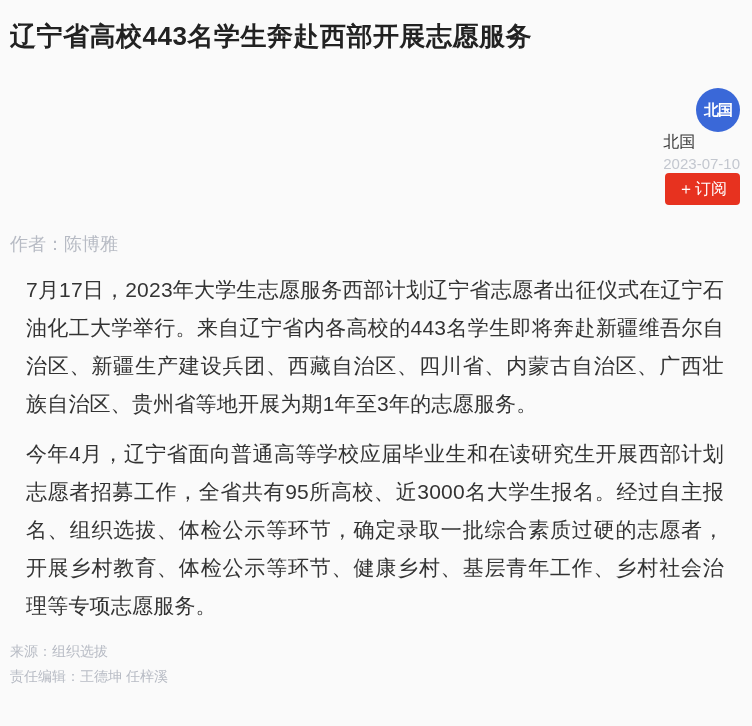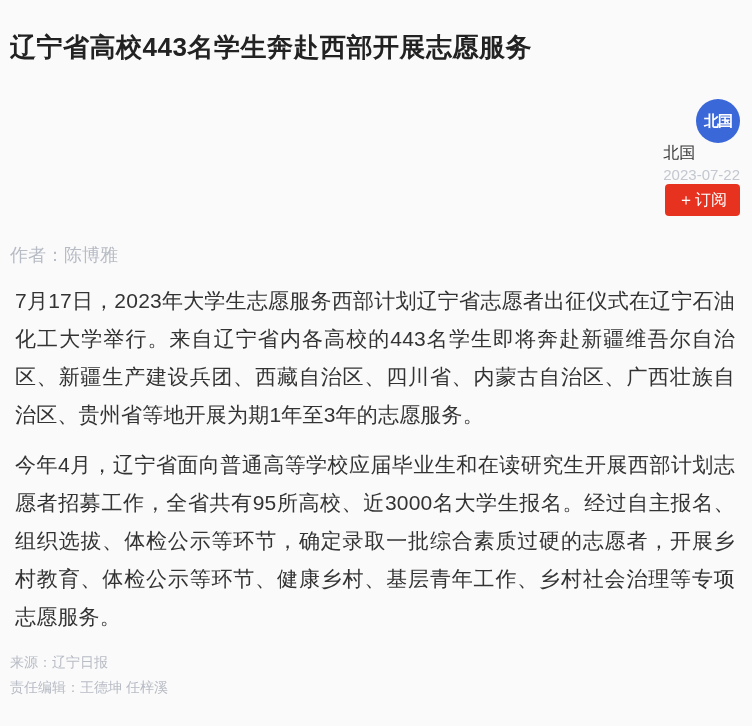--- a/index.html
+++ b/index.html
@@ -15,21 +15,21 @@
   html,body{margin:0;padding:0;}
   body{
     background:var(--bg);
     font-family:"Liberation Sans","DejaVu Sans",sans-serif;
     color:var(--body-color);
   }
   .page{
     width:752px;
     height:726px;
     background:var(--bg);
-    padding:31px 12px 0 10px;
+    padding:20px 12px 0 10px;
     overflow:hidden;
   }
   .title{
     margin:0;
     font-size:26px;
     line-height:32px;
     font-weight:bold;
     color:var(--title-color);
     letter-spacing:0.5px;
   }
@@ -93,21 +93,21 @@
   .author-line{
     margin-top:30px;
     font-size:18px;
     color:var(--muted-color);
     line-height:18px;
   }
   .article{
     margin-top:18px;
   }
   .article p{
-    margin:12px 5px;
+    margin:12px 16px;
     font-size:21px;
     line-height:38px;
     color:var(--body-color);
     text-align:justify;
     letter-spacing:0.2px;
   }
   .footer{
     margin-top:14px;
   }
   .footer div{
@@ -122,34 +122,34 @@
 <div class="page">
 
   <h1 class="title">辽宁省高校443名学生奔赴西部开展志愿服务</h1>
 
   <div class="publisher-row">
     <div class="avatar">
       <span>北国</span>
     </div>
     <div class="pub-info">
       <span class="pub-name">北国</span>
-      <span class="pub-date">2023-07-22</span>
+      <span class="pub-date">2023-07-10</span>
     </div>
     <button class="subscribe-btn">
       <span class="plus">＋</span>
       <span>订阅</span>
     </button>
   </div>
 
   <div class="author-line">作者：陈博雅</div>
 
   <div class="article">
     <p>7月17日，2023年大学生志愿服务西部计划辽宁省志愿者出征仪式在辽宁石油化工大学举行。来自辽宁省内各高校的443名学生即将奔赴新疆维吾尔自治区、新疆生产建设兵团、西藏自治区、四川省、内蒙古自治区、广西壮族自治区、贵州省等地开展为期1年至3年的志愿服务。</p>
     <p>今年4月，辽宁省面向普通高等学校应届毕业生和在读研究生开展西部计划志愿者招募工作，全省共有95所高校、近3000名大学生报名。经过自主报名、组织选拔、体检公示等环节，确定录取一批综合素质过硬的志愿者，开展乡村教育、体检公示等环节、健康乡村、基层青年工作、乡村社会治理等专项志愿服务。</p>
   </div>
 
   <div class="footer">
-    <div>来源：辽宁日报</div>
+    <div>来源：组织选拔</div>
     <div>责任编辑：王德坤 任梓溪</div>
 
   </div>
 
 </div>
 
 </body></html>

